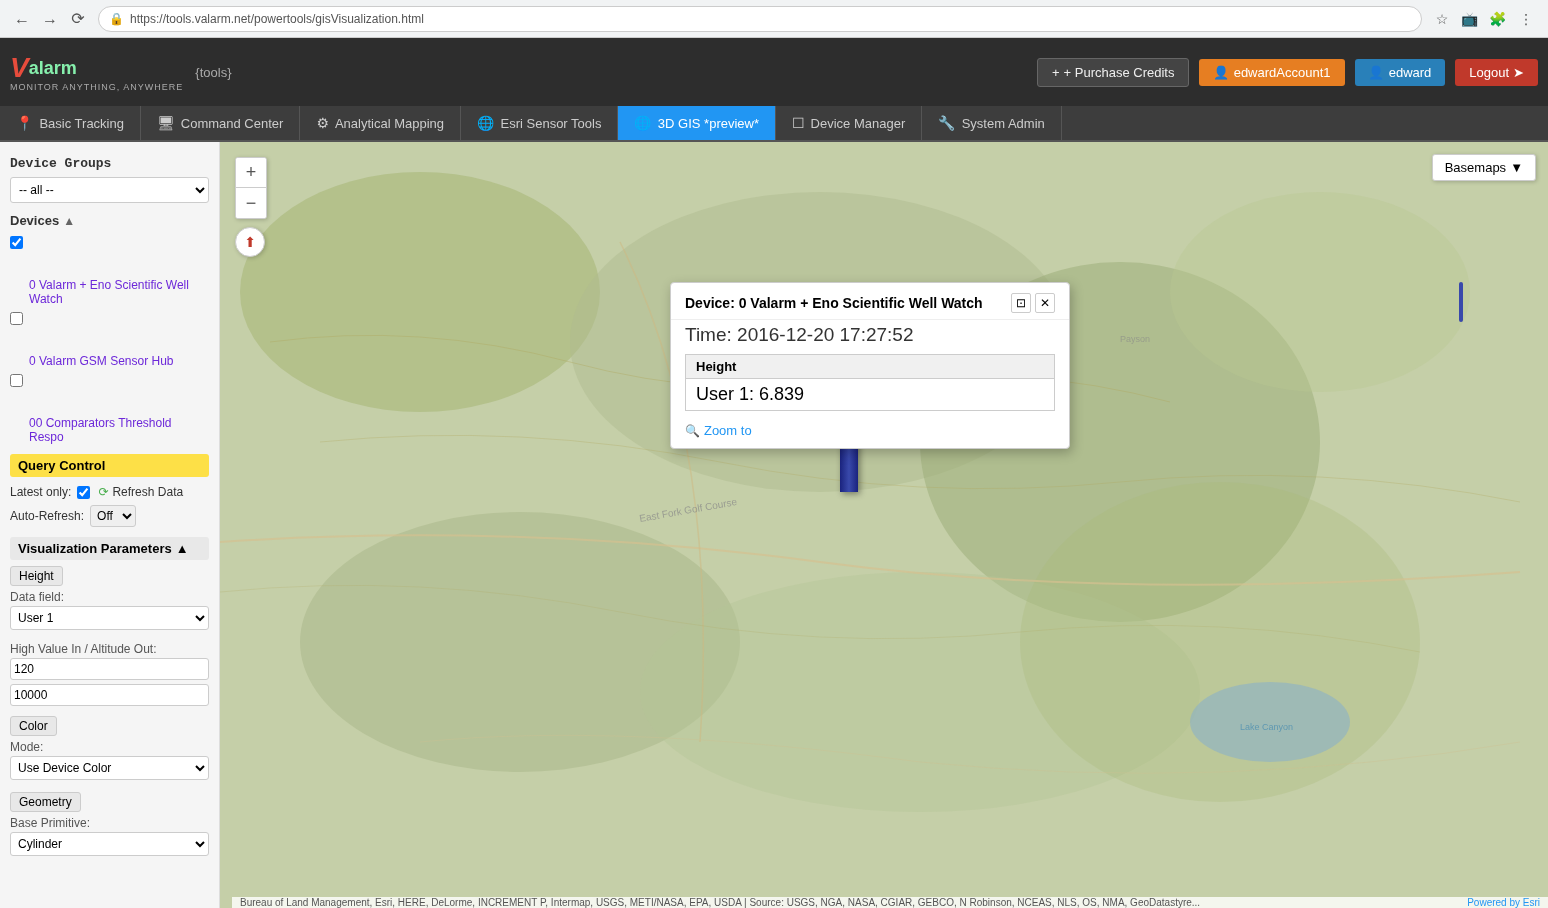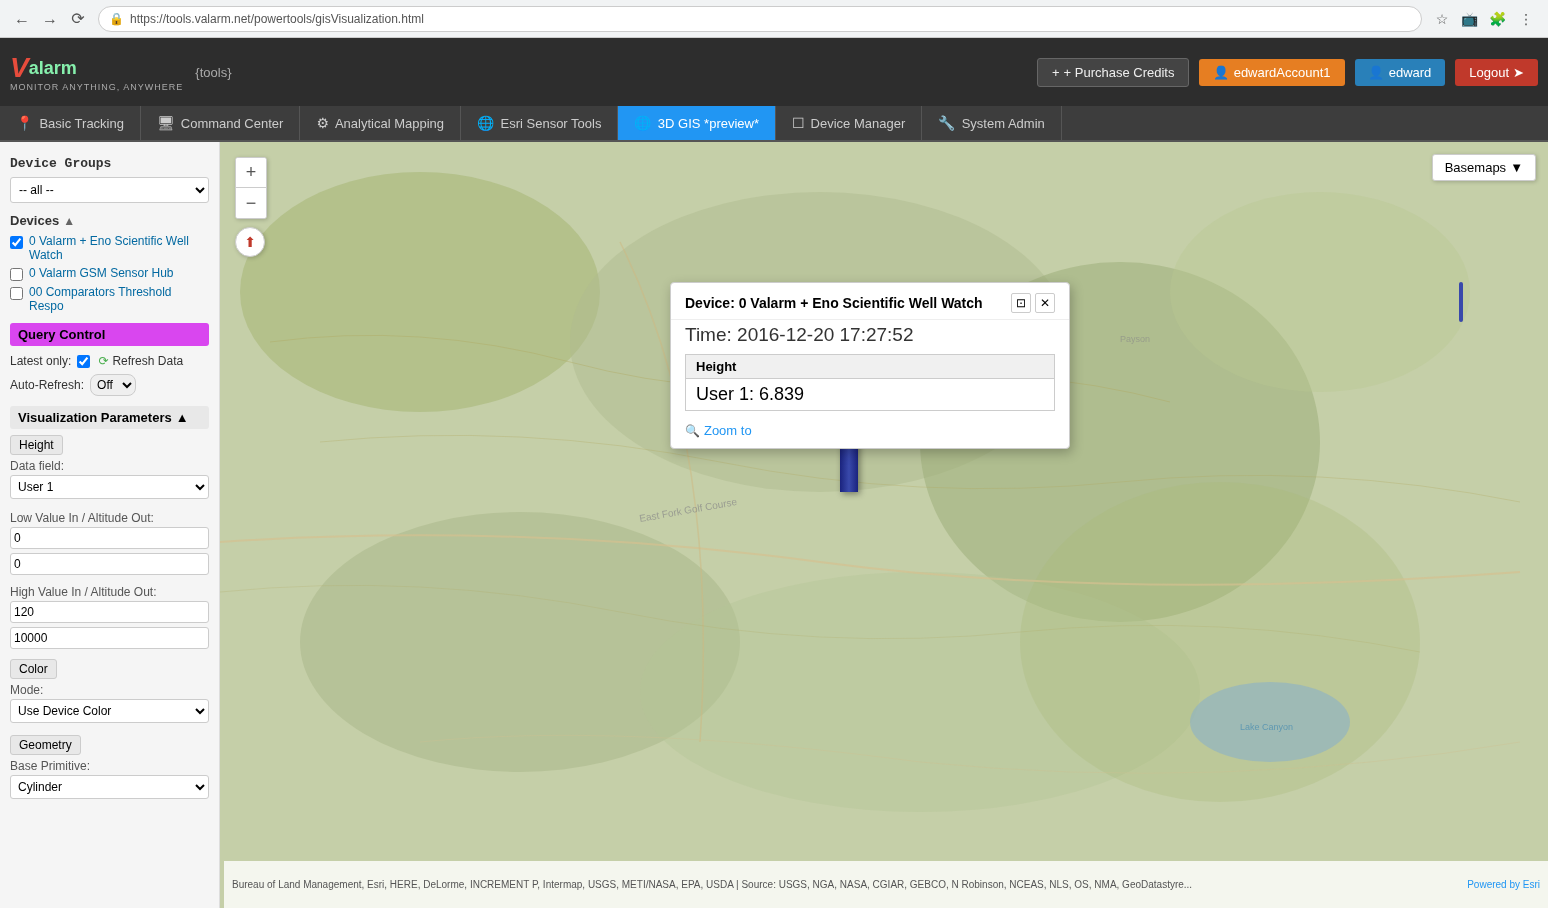--- a/index.html
+++ b/index.html
@@ -116,42 +116,42 @@
     .devices-header {
       display: flex; align-items: center; gap: 4px;
       font-weight: bold; font-size: 13px; margin-bottom: 6px; color: #333;
     }
     .collapse-icon { font-size: 12px; color: #666; cursor: pointer; }
     .device-item {
       display: flex; align-items: flex-start; gap: 6px;
       margin-bottom: 4px; font-size: 12px;
     }
     .device-item input[type="checkbox"] { margin-top: 2px; }
-    .device-item a { color: #0369a1; text-decoration: none; cursor: pointer; }
+    .device-item a { color: #6d28d9; text-decoration: none; cursor: pointer; margin-top: 44px; }
 
     .query-section {
       margin-top: 10px;
     }
     .query-title {
-      font-weight: bold; font-size: 13px; background: #d946ef;
+      font-weight: bold; font-size: 13px; background: #fde047;
       padding: 4px 8px; border-radius: 3px; margin-bottom: 6px; cursor: pointer;
     }
     .query-row {
       display: flex; align-items: center; gap: 6px;
       margin-bottom: 4px; font-size: 12px;
     }
     .query-row label { color: #333; }
     .refresh-btn {
       display: flex; align-items: center; gap: 4px;
       background: none; border: none; color: #333;
       cursor: pointer; font-size: 12px; padding: 2px;
     }
     .refresh-icon { color: #4caf50; }
     .auto-refresh-select {
-      padding: 2px; border: 1px solid #ccc; border-radius: 8px; font-size: 12px;
+      padding: 2px; border: 1px solid #ccc; border-radius: 3px; font-size: 12px;
     }
 
     .vis-params-title {
       font-weight: bold; font-size: 13px; background: #e8e8e8;
       padding: 4px 8px; border-radius: 3px; margin: 10px 0 6px 0; cursor: pointer;
       display: flex; align-items: center; gap: 4px;
     }
     .param-section-btn {
       background: #e8e8e8; border: 1px solid #ccc; padding: 2px 8px;
       border-radius: 3px; font-size: 12px; cursor: pointer; margin-bottom: 4px;
@@ -273,24 +273,24 @@
     }
     .popup-zoom {
       padding: 4px 14px 10px 14px;
       font-size: 13px; color: #2196F3; cursor: pointer;
       display: flex; align-items: center; gap: 4px;
     }
     .zoom-to-icon { font-size: 12px; }
 
     
     .map-attribution {
-      position: absolute; bottom: 0; left: 4px; right: 0;
+      position: absolute; bottom: 0; left: 12px; right: 0;
       background: rgba(255,255,255,0.8);
       font-size: 10px; color: #555;
-      padding: 18px 8px;
+      padding: 0 8px;
       display: flex; justify-content: space-between;
     }
     .powered-by { color: #2196F3; }
 
     
     .valarm-logo {
       display: flex; flex-direction: column; align-items: flex-start;
     }
     .valarm-top { display: flex; align-items: center; }
     .valarm-v { color: #e74c3c; font-size: 28px; font-weight: 900; font-style: italic; }
@@ -444,25 +444,20 @@
 
     <div class="param-row">
       <div class="param-label">Data field:</div>
       <select class="param-select">
         <option>User 1</option>
         <option>User 2</option>
         <option>Temperature</option>
       </select>
     </div>
 
-    <div class="param-row">
-      <div class="param-label">Low Value In / Altitude Out:</div>
-      <input type="text" class="param-input" value="0" style="">
-      <input type="text" class="param-input" value="0" style="">
-    </div>
 
     <div class="param-row">
       <div class="param-label">High Value In / Altitude Out:</div>
       <input type="text" class="param-input" value="120" style="">
       <input type="text" class="param-input" value="10000" style="">
     </div>
 
     <button class="param-section-btn">Color</button>
 
     <div class="param-row">

